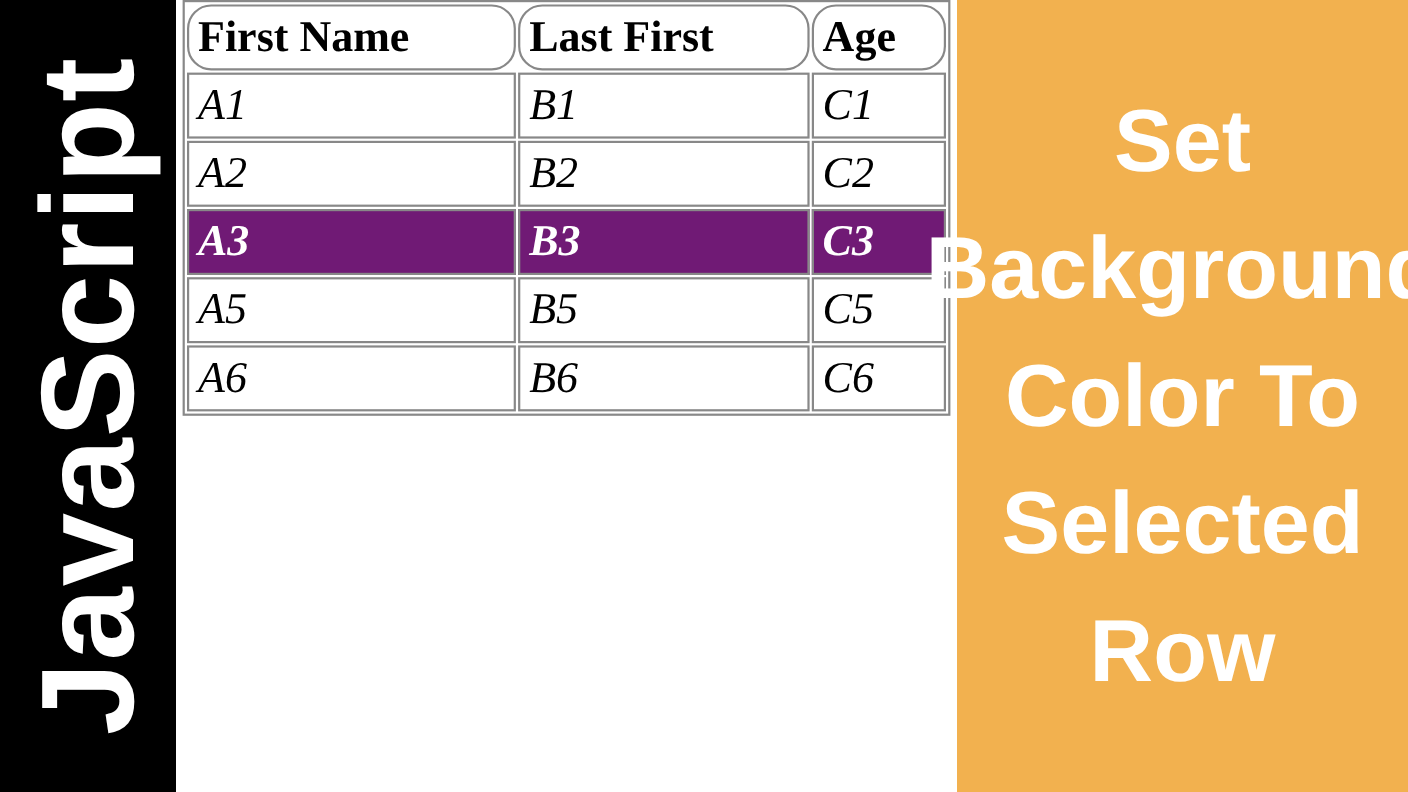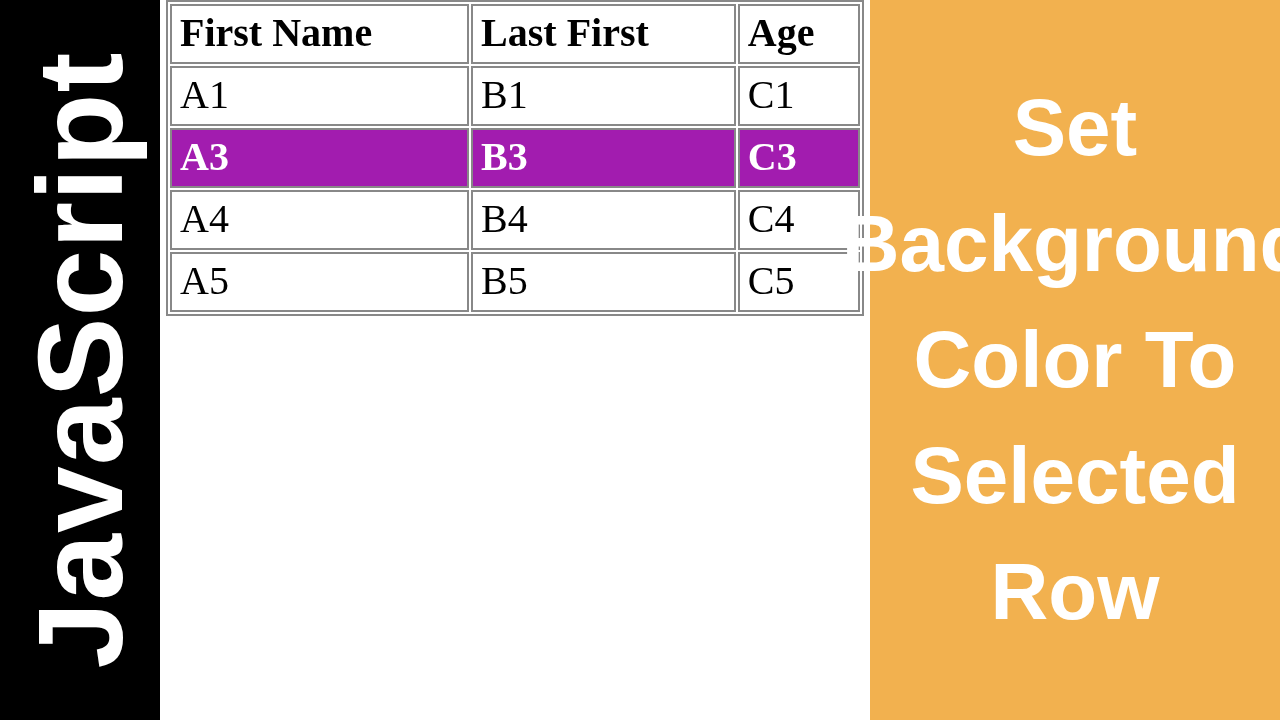--- a/index.html
+++ b/index.html
@@ -62,27 +62,27 @@
     }
     table.data th, table.data td {
       border: 2px solid #888;
       padding: 6px 8px 8px 8px;
       text-align: left;
       background: #fff;
       color: #000;
       font-size: 40px;
       line-height: 1.05;
     }
-    table.data th { font-weight: 700; }
+    table.data th { font-weight: 700; border-radius: 22px; }
     table.data tr.selected td {
-      background: #a21caf;
+      background: #701a75;
       color: #fff;
       font-weight: 700;
     }
-    table.data tr.data-row { cursor: pointer; }
+    table.data tr.data-row { cursor: pointer; font-style: italic; }
   </style>
 </head>
 <body>
 
 <div class="left-panel">
   <div class="rot">JavaScript</div>
 </div>
 
 <div class="center-panel">
   <table class="data">
@@ -92,34 +92,39 @@
         <th>Last First</th>
         <th>Age</th>
       </tr>
     </thead>
     <tbody>
         <tr class="data-row">
           <td>A1</td>
           <td>B1</td>
           <td>C1</td>
         </tr>
+        <tr class="data-row">
+          <td>A2</td>
+          <td>B2</td>
+          <td>C2</td>
+        </tr>
         <tr class="data-row selected">
           <td>A3</td>
           <td>B3</td>
           <td>C3</td>
         </tr>
         <tr class="data-row">
-          <td>A4</td>
-          <td>B4</td>
-          <td>C4</td>
-        </tr>
-        <tr class="data-row">
           <td>A5</td>
           <td>B5</td>
           <td>C5</td>
+        </tr>
+        <tr class="data-row">
+          <td>A6</td>
+          <td>B6</td>
+          <td>C6</td>
         </tr>
       </tbody>
   </table>
 </div>
 
 <div class="right-panel">
   <div class="title">Set Background Color To Selected Row</div>
 </div>
 
 </body></html>

